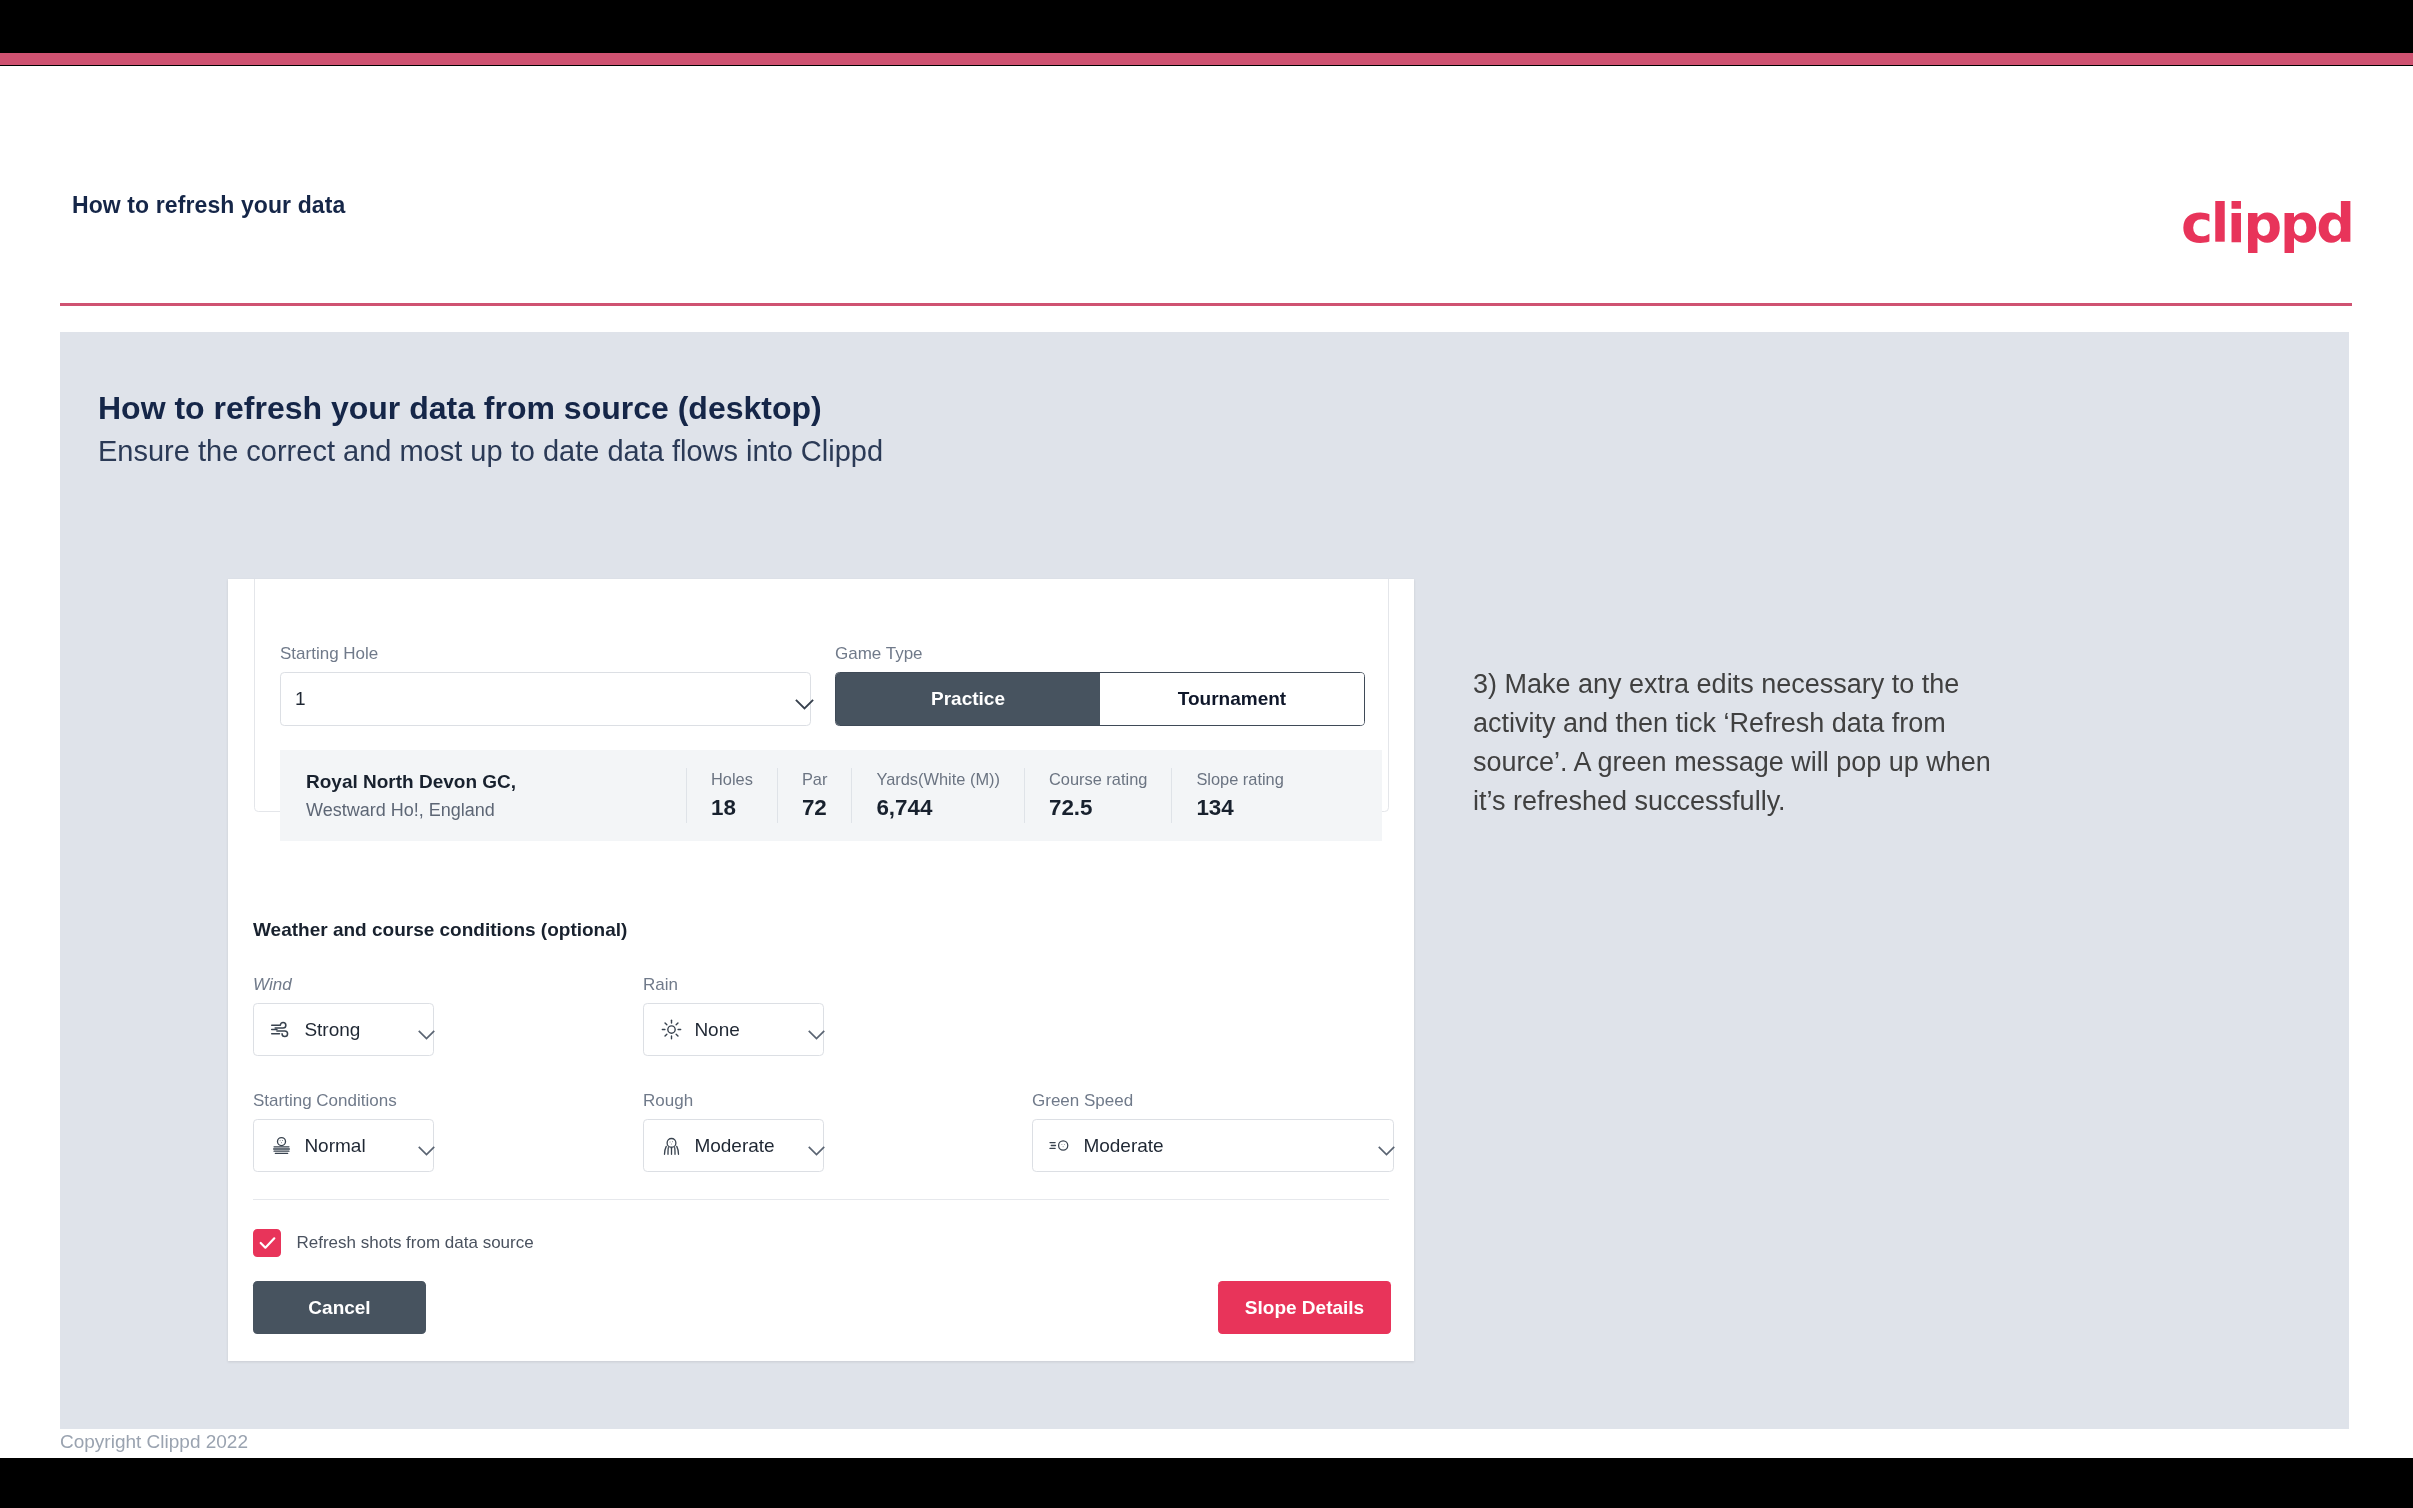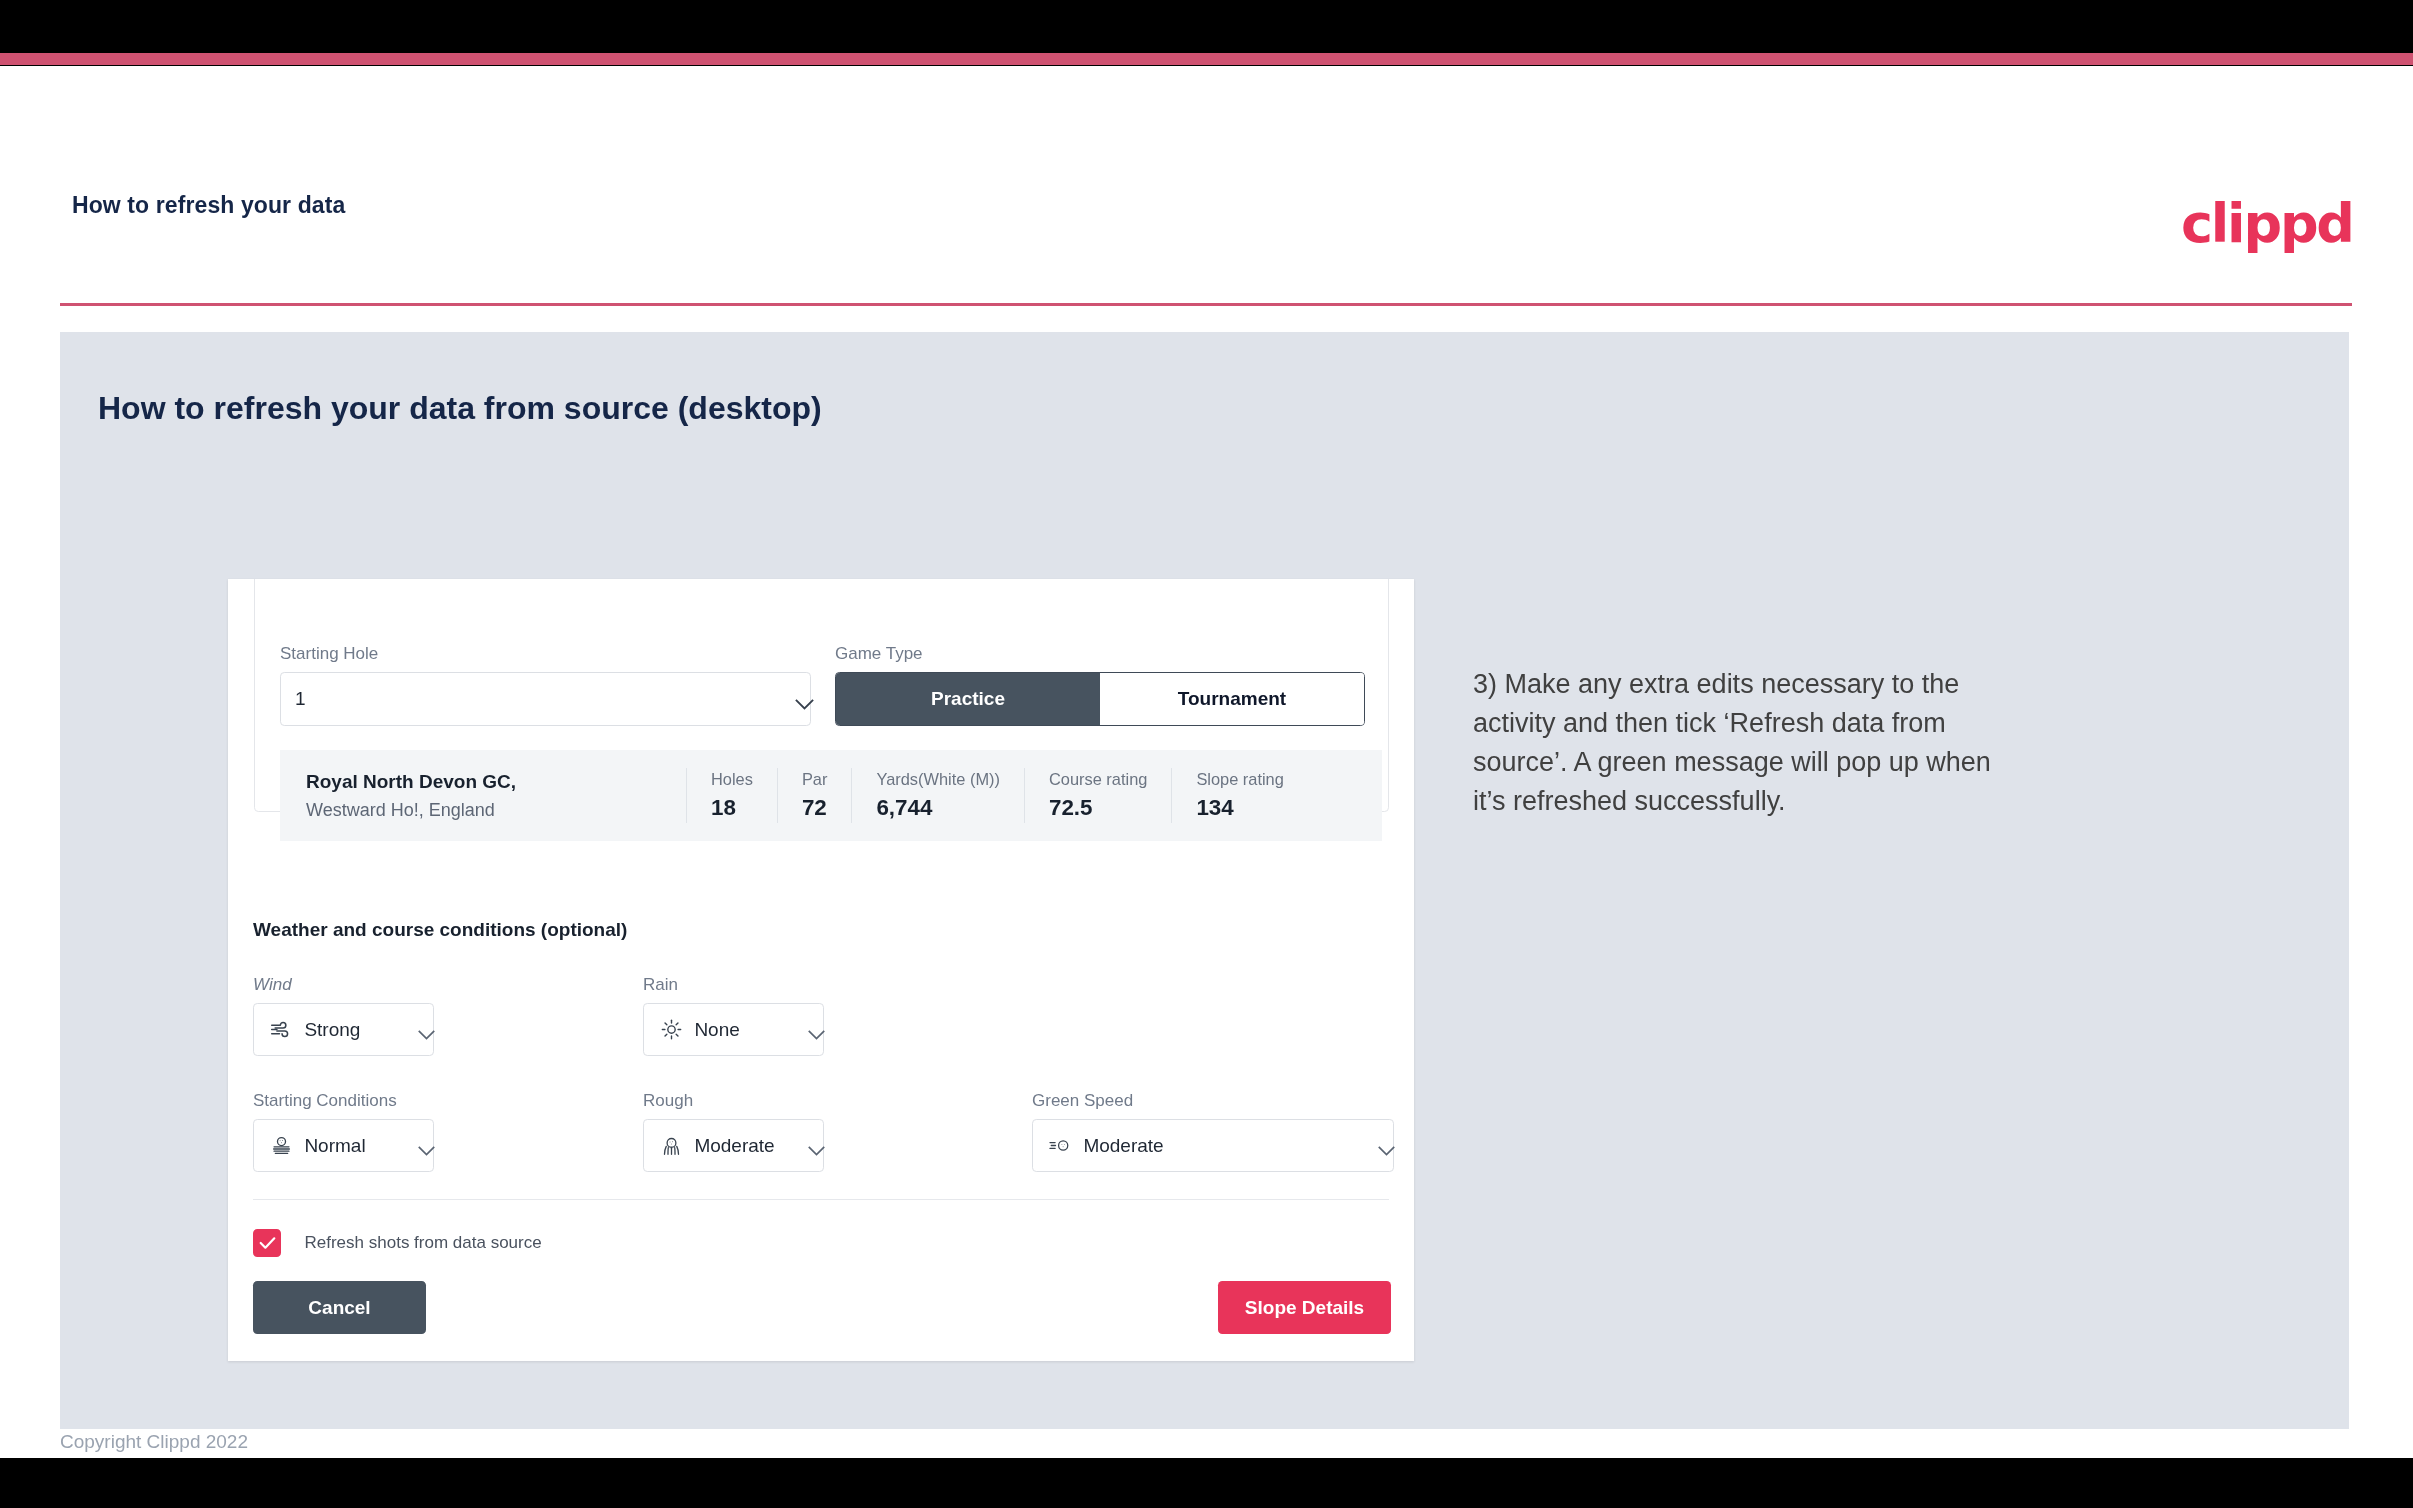--- a/index.html
+++ b/index.html
@@ -151,21 +151,21 @@
     position:absolute; top:853px; left:253px;
     font-size:19px; font-weight:bold; color:#18212e;
   }
 
   .divider {
     position:absolute; top:1133px; left:253px;
     width:1136px; height:0.9px; background:#e6e8ec;
   }
 
   
-  .cb-row { position:absolute; top:1163px; left:253px; display:flex; align-items:center;gap:8px; }
+  .cb-row { position:absolute; top:1163px; left:253px; display:flex; align-items:center; }
   .cb-box {
     width:28px; height:28px; border-radius:4.3px; background:#e8345a;
     display:flex; align-items:center; justify-content:center; flex:0 0 auto;
   }
   .cb-label { font-size:17px; color:#4a525f; margin-left:15.5px; }
 
   .btn {
     position:absolute; height:53px;
     border-radius:4.3px; border:none;
     display:flex; align-items:center; justify-content:center;
@@ -191,20 +191,21 @@
 
   <div class="slide-header-title">How to refresh your data</div>
 
   <div class="logo">clippd</div>
 
   <div class="header-rule"></div>
 
   <div class="panel"></div>
 
   <div class="panel-title">How to refresh your data from source (desktop)</div>
+  <div class="panel-subtitle">Ensure the correct and most up to date data flows into Clippd</div>
 
   <div class="instruction">3) Make any extra edits necessary to the activity and then tick ‘Refresh data from source’. A green message will pop up when it’s refreshed successfully.</div>
 
   <div class="shot">
 
     <div class="form-box">
       
       
     </div>
 

